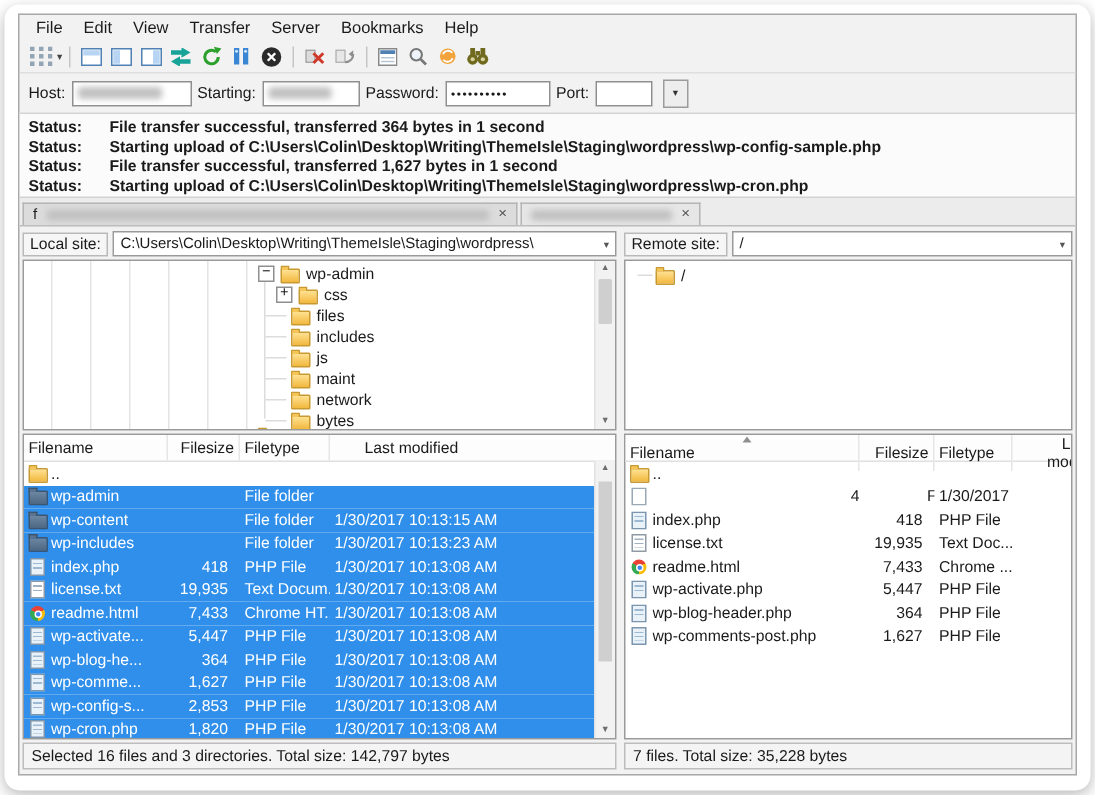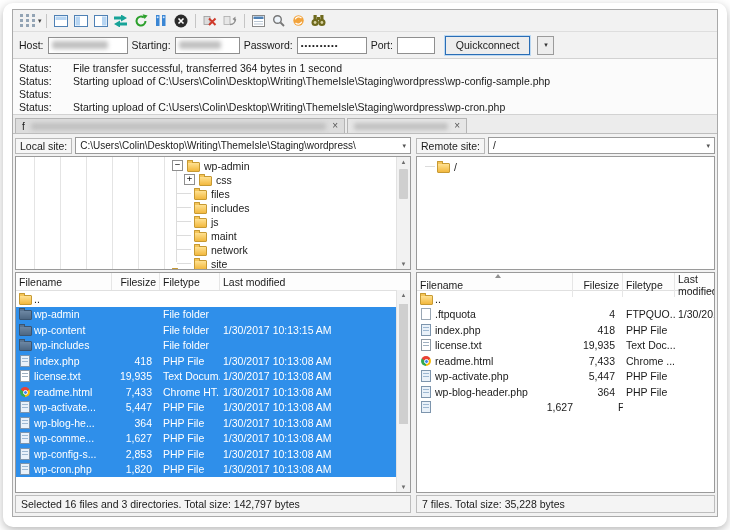--- a/index.html
+++ b/index.html
@@ -26,21 +26,21 @@
   .w-port{width:30px;}
   .smudge{background:#c0c0c0;filter:blur(2px);border-radius:2px;height:8px;}
   .qcbtn{height:17px;border:1px solid #2a6db5;outline:1px solid #bcd9f3;background:#ededed;
     padding:0 10px;display:flex;align-items:center;font-size:10.5px;margin-left:6px;}
   .qcdrop{width:15px;height:17px;border:1px solid #9b9b9b;background:#ededed;margin-left:3px;
     display:flex;align-items:center;justify-content:center;font-size:7px;color:#333;}
 
   
   .log{background:#fbfbfb;border-top:1px solid #d2d2d2;border-bottom:1px solid #d2d2d2;
     padding:3px 6px 0;font-size:10.5px;line-height:13px;height:57px;box-sizing:border-box;}
-  .logline{display:flex;white-space:nowrap;overflow:hidden;}
+  .logline{display:flex;white-space:nowrap;overflow:hidden;font-weight:bold;}
   .loglabel{width:54px;flex:none;}
 
   
   .tabbar{display:flex;align-items:flex-end;height:18px;background:#ececec;border-bottom:1px solid #bdbdbd;padding-left:2px;gap:2px;}
   .tab{height:15px;display:flex;align-items:center;border:1px solid #b5b5b5;border-bottom:none;
     background:#dcdcdc;padding:0 6px;gap:6px;box-sizing:border-box;}
   .tab.t1{width:330px;}
   .tab.t2{width:120px;background:#e6e6e6;}
   .tab .smudge{flex:1;height:7px;}
   .tabx{color:#555;font-size:10px;line-height:10px;}
@@ -70,24 +70,24 @@
   .vscroll .up{top:2px;}.vscroll .dn{bottom:2px;}
   .vscroll .thumb{position:absolute;left:2px;width:9px;background:#cfcfcf;border-radius:1px;}
 
   
   .list{flex:1;border:1px solid #9a9a9a;background:#fff;overflow:hidden;position:relative;
     display:flex;flex-direction:column;margin-top:2px;min-height:0;}
   .lhead{display:grid;height:17px;background:#fdfdfd;border-bottom:1px solid #e0e0e0;
     font-size:10.5px;align-items:center;flex:none;}
   .g-local{grid-template-columns:18px 78px 40px 8px 60px 1fr;}
   .g-remote{grid-template-columns:18px 138px 42px 8px 52px 1fr;}
-  .hcell{border-right:1px solid #e6e6e6;height:100%;display:flex;align-items:center;padding:0 3px;position:relative;box-sizing:border-box;}
+  .hcell{border-right:1px solid #e6e6e6;height:100%;display:flex;align-items:center;padding:0 3px;position:relative;box-sizing:border-box;text-align:center;}
   .hname{grid-column:1/3;}
   .hsize{grid-column:3/5;justify-content:flex-end;}
-  .hmod{border-right:none;}
+  .hmod{border-right:none;margin-left:20px;}
   .sortup{position:absolute;top:1px;left:50%;width:0;height:0;border-left:3px solid transparent;
     border-right:3px solid transparent;border-bottom:4px solid #909090;}
   .lbody{flex:1;overflow:hidden;position:relative;}
   .frow{display:grid;height:15.5px;align-items:center;font-size:10.5px;white-space:nowrap;}
   .frow>span{overflow:hidden;}
   .sel{background:#2f8fea;color:#fff;}
   .c-ico{display:flex;justify-content:center;}
   .c-size{text-align:right;}
   .c-type,.c-mod{padding-left:3px;}
   .listscroll{position:absolute;top:17px;right:0;bottom:0;width:13px;background:#f2f2f2;border-left:1px solid #e2e2e2;}
@@ -113,20 +113,29 @@
     background:conic-gradient(from -60deg,#ea4335 0 120deg,#fbbc05 0 240deg,#34a853 0 360deg);}
   .fi-chrome::after{content:"";position:absolute;left:2.5px;top:2.5px;width:3px;height:3px;
     background:#4285f4;border:1px solid #fff;border-radius:50%;}
 </style>
 </head>
 <body>
 
 <div class="frame">
 <div class="app">
 
+  <div class="menubar">
+    <span>File</span>
+    <span>Edit</span>
+    <span>View</span>
+    <span>Transfer</span>
+    <span>Server</span>
+    <span>Bookmarks</span>
+    <span>Help</span>
+  </div>
 
   <div class="toolbar">
     <span class="tbtn">
       <svg width="15" height="13">
             <g fill="#93a4b5">
               <rect x="0" y="0" width="3" height="3"></rect>
               <rect x="6" y="0" width="3" height="3"></rect>
               <rect x="12" y="0" width="3" height="3"></rect>
               <rect x="0" y="5" width="3" height="3"></rect>
               <rect x="6" y="5" width="3" height="3"></rect>
@@ -241,35 +250,35 @@
           <div class="smudge" style="width:42px"></div>
         </div>
     <label>Password:</label>
     <div class="qcinput w-pass">
           <span>••••••••••</span>
         </div>
     <label>Port:</label>
     <div class="qcinput w-port">
           <span></span>
         </div>
-    <div class="qcbtn">Quickconnect</div>
     <div class="qcdrop">▾</div>
   </div>
 
   <div class="log">
     <div class="logline">
           <span class="loglabel">Status:</span>
           <span>File transfer successful, transferred 364 bytes in 1 second</span>
         </div>
     <div class="logline">
           <span class="loglabel">Status:</span>
           <span>Starting upload of C:\Users\Colin\Desktop\Writing\ThemeIsle\Staging\wordpress\wp-config-sample.php</span>
         </div>
     <div class="logline">
           <span class="loglabel">Status:</span>
+          <span>File transfer successful, transferred 1,627 bytes in 1 second</span>
         </div>
     <div class="logline">
           <span class="loglabel">Status:</span>
           <span>Starting upload of C:\Users\Colin\Desktop\Writing\ThemeIsle\Staging\wordpress\wp-cron.php</span>
         </div>
   </div>
 
   <div class="tabbar">
     <div class="tab t1">
       <span class="tabpre">f</span>
@@ -333,21 +342,21 @@
           <span>maint</span>
         </div>
         <div class="tstub" style="left:161px;top:92px;width:14px"></div>
         <div class="trow" style="left:178px;top:86px">
           <span class="fi fi-folder"></span>
           <span>network</span>
         </div>
         <div class="tstub" style="left:161px;top:106px;width:14px"></div>
         <div class="trow" style="left:178px;top:100px">
           <span class="fi fi-folder"></span>
-          <span>site</span>
+          <span>bytes</span>
         </div>
         <div class="trow" style="left:156px;top:110px">
           <span class="fi fi-folder"></span>
         </div>
         <div class="vscroll">
           <div class="ar up">▲</div>
           <div class="thumb" style="top:12px;height:30px"></div>
           <div class="ar dn">▼</div>
         </div>
       </div>
@@ -390,20 +399,21 @@
                 <span class="c-mod">1/30/2017 10:13:15 AM</span>
           </div>
           <div class="frow g-local sel">
             <span class="c-ico">
                   <span class="fi fi-folderdark"></span>
                 </span>
             <span>wp-includes</span>
                 <span class="c-size"></span>
                 <span></span>
             <span class="c-type">File folder</span>
+                <span class="c-mod">1/30/2017 10:13:23 AM</span>
           </div>
           <div class="frow g-local sel">
             <span class="c-ico">
                   <span class="fi fi-php"></span>
                 </span>
             <span>index.php</span>
                 <span class="c-size">418</span>
                 <span></span>
             <span class="c-type">PHP File</span>
                 <span class="c-mod">1/30/2017 10:13:08 AM</span>
@@ -527,21 +537,20 @@
             <span>..</span>
                 <span class="c-size"></span>
                 <span></span>
             <span class="c-type"></span>
                 <span class="c-mod"></span>
           </div>
           <div class="frow g-remote">
             <span class="c-ico">
                   <span class="fi fi-page"></span>
                 </span>
-            <span>.ftpquota</span>
                 <span class="c-size">4</span>
                 <span></span>
             <span class="c-type">FTPQUO...</span>
                 <span class="c-mod">1/30/2017 1</span>
           </div>
           <div class="frow g-remote">
             <span class="c-ico">
                   <span class="fi fi-php"></span>
                 </span>
             <span>index.php</span>
@@ -587,20 +596,21 @@
             <span>wp-blog-header.php</span>
                 <span class="c-size">364</span>
                 <span></span>
             <span class="c-type">PHP File</span>
                 <span class="c-mod"></span>
           </div>
           <div class="frow g-remote">
             <span class="c-ico">
                   <span class="fi fi-php"></span>
                 </span>
+            <span>wp-comments-post.php</span>
                 <span class="c-size">1,627</span>
                 <span></span>
             <span class="c-type">PHP File</span>
                 <span class="c-mod"></span>
           </div>
         </div>
       </div>
 
       <div class="statusbar">
         <span>7 files. Total size: 35,228 bytes</span>

